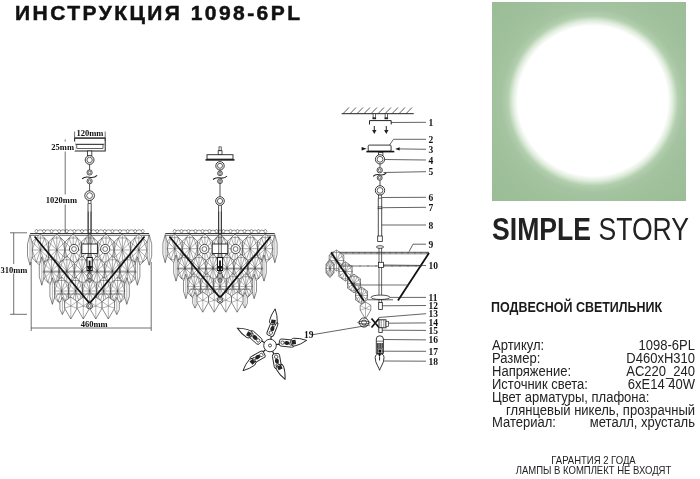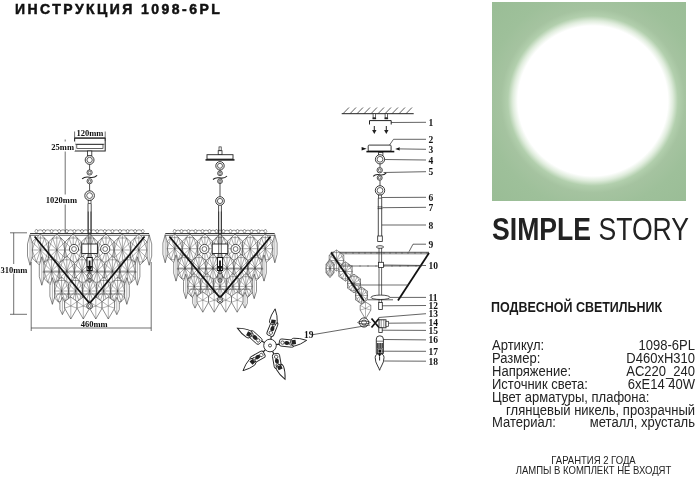--- a/index.html
+++ b/index.html
@@ -1,21 +1,21 @@
 <!DOCTYPE html>
 <html><head>
 <meta charset="utf-8">
 <style>
   html,body { margin:0; padding:0; }
   body { width:700px; height:479px; position:relative; background:#fff; overflow:hidden;
          font-family:"Liberation Sans", sans-serif; }
   #art { position:absolute; left:0; top:0; }
   .dim { font-family:"Liberation Serif", serif; font-weight:bold; font-size:8.5px; fill:#111; }
   .callout { font-family:"Liberation Serif", serif; font-weight:bold; font-size:9.5px; fill:#111; }
-  .title { position:absolute; left:15px; top:0.5px; font-size:14px; font-weight:bold;
+  .title { position:absolute; left:15px; top:0.5px; font-size:21px; font-weight:bold;
             color:#111; letter-spacing:2.45px; white-space:nowrap; -webkit-text-stroke:0.5px #111; }
   .logo { position:absolute; left:492px; top:2px; width:194px; height:199px;
            background: radial-gradient(circle 139px at 52% 49.7%, #ffffff 0px, #ffffff 75px, #dfecdc 80px, #b2cfad 85px, #a5c3a0 92px, #9ec09a 108px, #9abd96 139px); }
   .logotext { position:absolute; left:492px; top:211.5px; font-size:30.5px;
                color:#222; letter-spacing:0px; white-space:nowrap;
                transform:scaleX(0.872); transform-origin:left top; }
   .logotext b { font-weight:bold; }
   .logotext span { font-weight:normal; }
   .subtitle { position:absolute; left:491px; top:297.5px; font-size:15.5px; font-weight:bold;
                color:#1a1a1a; white-space:nowrap; transform:scaleX(0.805); transform-origin:left top; }

